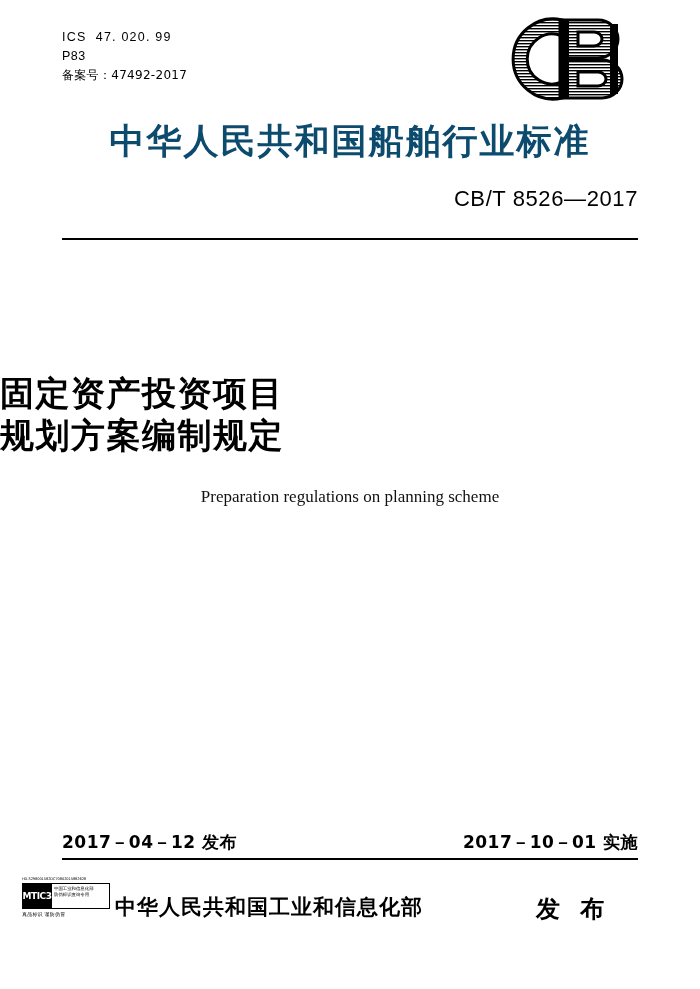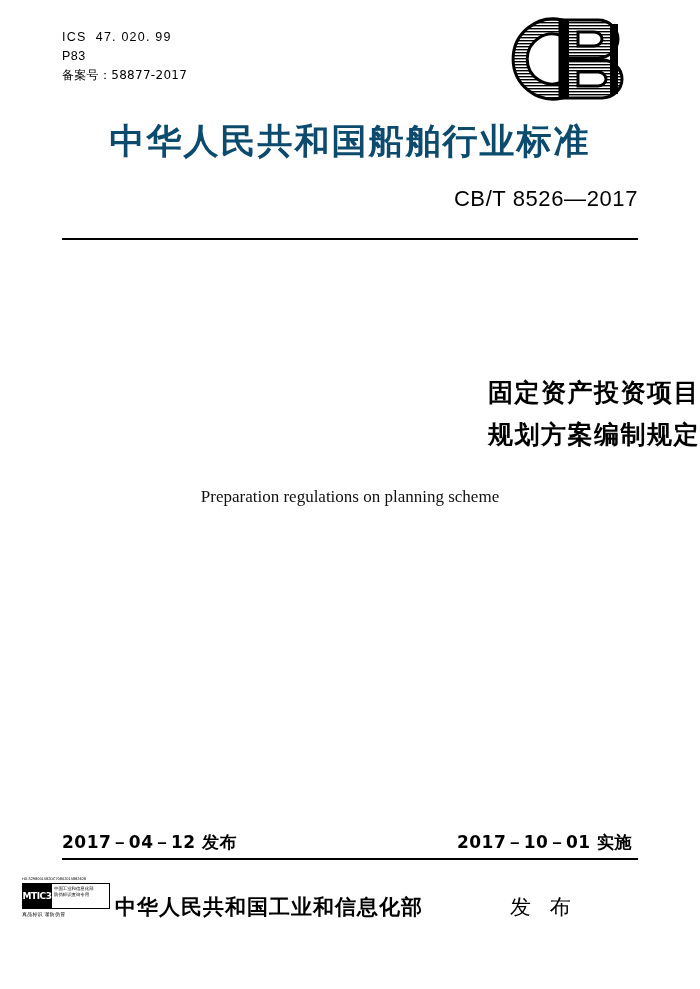--- a/index.html
+++ b/index.html
@@ -82,24 +82,24 @@
     height: 2px;
     background: #000;
   }
 
   
   .doc-title-cn {
     position: absolute;
     left: 0;
     top: 372px;
     width: 700px;
-    text-align: right;
-    font-family: "DejaVu Sans", sans-serif;
-    font-weight: bold;
-    font-size: 25px;
+    text-align: left;
+    font-family: "DejaVu Sans", sans-serif;
+    font-weight: bold;
+    font-size: 34px;
     letter-spacing: 1.5px;
     line-height: 42px;
   }
   .doc-title-cn .line2 { display: block; }
 
   .doc-title-en {
     position: absolute;
     left: 0;
     top: 475px;
     width: 700px;
@@ -124,46 +124,46 @@
     position: absolute;
     left: 62px;
     top: 831px;
     font-family: "DejaVu Sans", sans-serif;
     font-weight: bold;
     font-size: 17px;
     letter-spacing: 0.5px;
   }
   .date-impl {
     position: absolute;
-    right: 68px;
+    right: 62px;
     top: 831px;
     font-family: "DejaVu Sans", sans-serif;
     font-weight: bold;
     font-size: 17px;
     letter-spacing: 0.5px;
     margin-left: 48px;
   }
 
   
   .publisher {
     position: absolute;
     left: 115px;
     top: 893px;
     font-family: "DejaVu Sans", sans-serif;
     font-weight: bold;
     font-size: 21px;
     letter-spacing: 1px;
   }
   .publish-word {
     position: absolute;
-    left: 510px;
+    left: 536px;
     top: 893px;
     font-family: "DejaVu Sans", sans-serif;
-    font-weight: normal;
-    font-size: 21px;
+    font-weight: bold;
+    font-size: 24px;
     letter-spacing: 6px;
   }
 
   
   .stamp {
     position: absolute;
     left: 22px;
     top: 877px;
     width: 88px;
     height: 46px;
@@ -226,21 +226,21 @@
   }
 </style>
 </head>
 <body>
 
 <div class="page">
 
   <div class="header-meta">
     <div class="meta-ics">ICS  47. 020. 99</div>
     <div class="meta-class">P83</div>
-    <div class="meta-filing">备案号：58877-2017</div>
+    <div class="meta-filing">备案号：47492-2017</div>
   </div>
 
   <div class="cb-logo">
     <svg width="140" height="86" viewBox="0 0 140 86" xmlns="http://www.w3.org/2000/svg">
       <defs>
         <pattern id="hatch" width="3" height="3" patternUnits="userSpaceOnUse" patternTransform="rotate(0)">
           <rect width="3" height="3" fill="#ffffff"></rect>
           <rect width="3" height="1.4" fill="#000000"></rect>
         </pattern>
       </defs>

